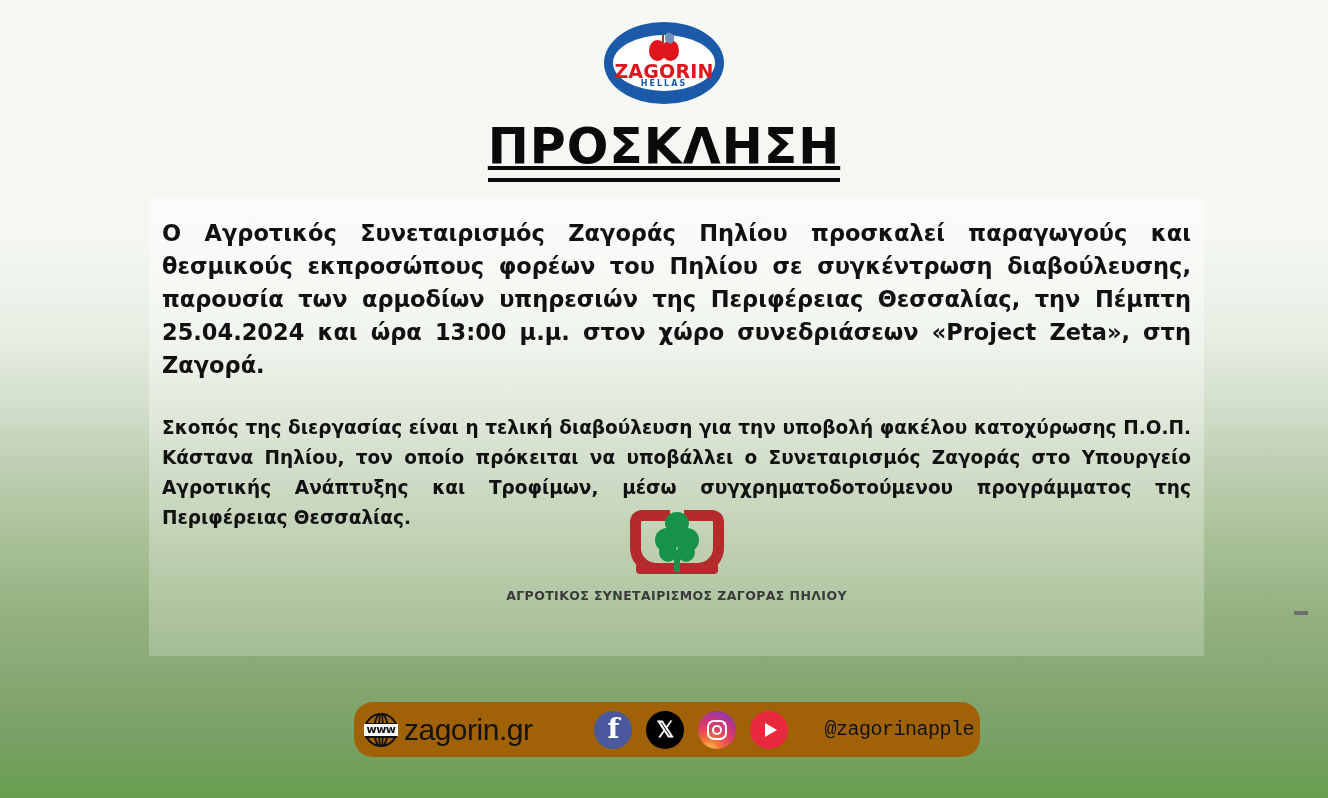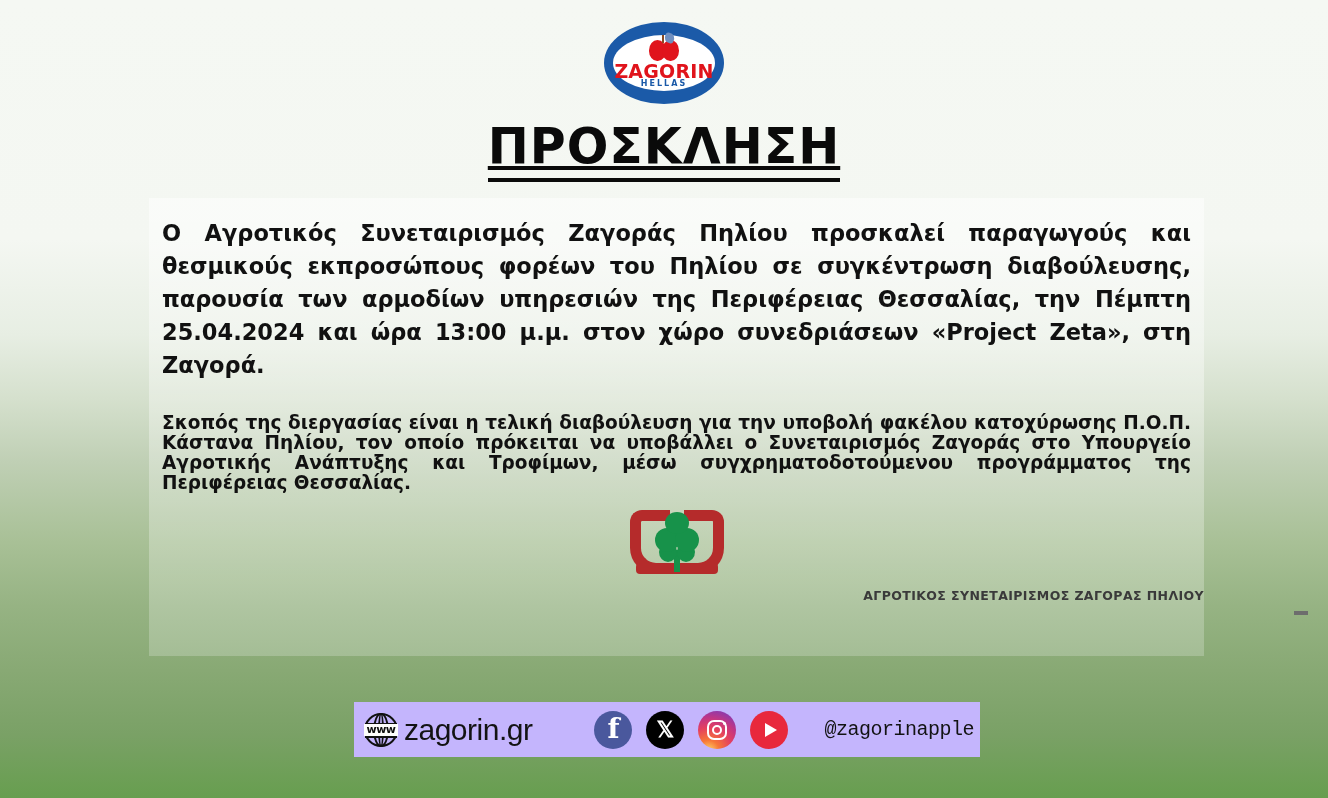--- a/index.html
+++ b/index.html
@@ -163,21 +163,21 @@
   }
   .para-1 {
     font-size: 22.5px;
     font-weight: bold;
     line-height: 33px;
     margin: 5px 1px 0 1px;
   }
   .para-2 {
     font-size: 18.5px;
     font-weight: bold;
-    line-height: 20px;
+    line-height: 30px;
     margin: 31px 1px 0 1px;
   }
 
   
   .coop-logo-wrap {
     position: absolute;
     left: 0;
     right: 0;
     top: 310px;
     text-align: center;
@@ -238,43 +238,43 @@
     width: 6px;
     height: 22px;
     background: #17924a;
   }
   .coop-caption {
     margin-top: 12px;
     font-size: 12.5px;
     font-weight: bold;
     color: #3a3a3a;
     letter-spacing: 0.4px;
-    text-align: right;
   }
 
   
   .mini-dash {
     position: absolute;
     left: 1294px;
     top: 611px;
     width: 14px;
     height: 4px;
     background: #6d6d6d;
   }
 
   
   .footer-bar {
     position: absolute;
     left: 354px;
     top: 702px;
     width: 626px;
     height: 55px;
-    background: #c4b5fd;
+    background: #a16207;
     display: flex;
     align-items: center;
+    border-radius: 19px;
   }
   .footer-left {
     display: flex;
     align-items: center;
     padding-left: 10px;
     flex: 0 0 auto;
   }
   .globe-icon {
     width: 34px;
     height: 34px;

